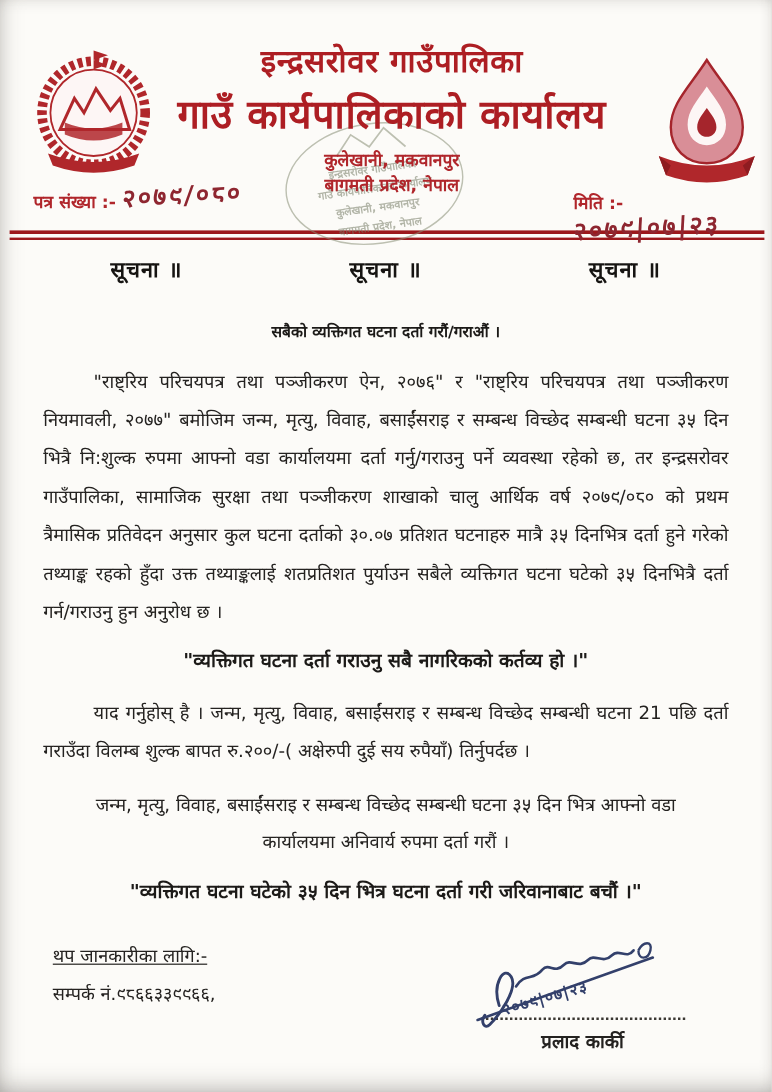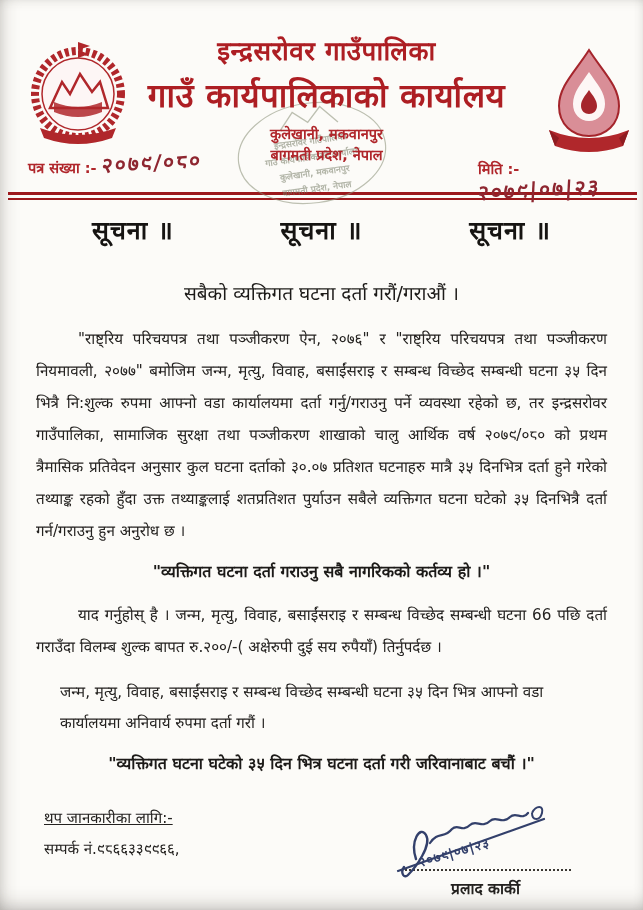--- a/index.html
+++ b/index.html
@@ -28,28 +28,28 @@
   .stamp text{fill:#767c66;font-size:9px;font-weight:bold;}
   .ref-block{position:absolute;left:28px;top:150px;z-index:3;}
   .ref-line{font-size:14.5px;font-weight:bold;color:#b0262b;line-height:1.6;}
   .hand{display:inline-block;font-size:21px;font-weight:bold;color:#8e2630;
         transform:rotate(-3deg) translateY(-3px) skewX(-6deg);letter-spacing:2px;}
   .date-block{position:absolute;left:478px;top:158px;z-index:3;font-size:14.5px;font-weight:bold;color:#b0262b;}
   .rule{position:absolute;left:8px;right:6px;top:192px;height:3px;
         border-top:3px solid #9c181c;border-bottom:2px solid #9c181c;}
   
   .notice-row{display:flex;justify-content:space-between;padding:12px 92px 0 92px;}
-  .notice-item{font-size:25px;font-weight:bold;color:#161412;letter-spacing:1px;}
+  .notice-item{font-size:18px;font-weight:bold;color:#161412;letter-spacing:1px;}
   
-  .headlines{text-align:center;margin-top:30px;font-size:19px;font-weight:normal;line-height:1.85;color:#1c1a18;}
+  .headlines{text-align:center;margin-top:30px;font-size:13px;font-weight:bold;line-height:1.85;color:#1c1a18;}
   
   .body-text{padding:0 36px;}
   .para{font-size:15.2px;line-height:32px;text-align:justify;margin:12px 0 0 0;text-indent:42px;}
   .quote{text-align:center;font-weight:bold;font-size:16px;margin:10px 0 2px 0;line-height:30px;color:#1c1a18;}
-  .para-center{font-size:15.2px;line-height:31px;margin:14px 24px 0 24px;}
+  .para-center{text-align:center;font-size:15.2px;line-height:31px;margin:14px 24px 0 24px;}
   
   .footer{display:flex;justify-content:space-between;align-items:flex-start;padding:22px 40px 0 44px;}
   .contact{font-size:15px;line-height:2.05;}
   .contact-heading{font-weight:normal;text-decoration:underline;}
   .sig-block{width:235px;text-align:center;position:relative;margin-top:-6px;}
   .sig-art{display:block;margin:0 auto;}
   .dotline{border-bottom:2.5px dotted #3a3732;width:170px;margin:-14px auto 4px auto;}
   .sig-name{font-size:15.5px;font-weight:bold;line-height:1.9;}
   .hand-date-svg{fill:#33406b;font-size:13px;font-weight:bold;letter-spacing:1px;}
 </style>
@@ -116,21 +116,21 @@
     <span class="notice-item">सूचना  ॥</span>
   </div>
 
   <div class="headlines">
     <div>सबैको व्यक्तिगत घटना दर्ता गरौं/गराऔं ।</div>
   </div>
 
   <div class="body-text">
     <p class="para">"राष्ट्रिय परिचयपत्र तथा पञ्जीकरण ऐन, २०७६" र "राष्ट्रिय परिचयपत्र तथा पञ्जीकरण नियमावली, २०७७" बमोजिम जन्म, मृत्यु, विवाह, बसाईंसराइ र सम्बन्ध विच्छेद सम्बन्धी घटना ३५ दिन भित्रै नि:शुल्क रुपमा आफ्नो वडा कार्यालयमा दर्ता गर्नु/गराउनु पर्ने व्यवस्था रहेको छ, तर इन्द्रसरोवर गाउँपालिका, सामाजिक सुरक्षा तथा पञ्जीकरण शाखाको चालु आर्थिक वर्ष २०७९/०८० को प्रथम त्रैमासिक प्रतिवेदन अनुसार कुल घटना दर्ताको ३०.०७ प्रतिशत घटनाहरु मात्रै ३५ दिनभित्र दर्ता हुने गरेको तथ्याङ्क रहको हुँदा उक्त तथ्याङ्कलाई शतप्रतिशत पुर्याउन सबैले व्यक्तिगत घटना घटेको ३५ दिनभित्रै दर्ता गर्न/गराउनु हुन अनुरोध छ ।</p>
     <p class="quote">"व्यक्तिगत घटना दर्ता गराउनु सबै नागरिकको कर्तव्य हो ।"</p>
-    <p class="para">याद गर्नुहोस् है । जन्म, मृत्यु, विवाह, बसाईंसराइ र सम्बन्ध विच्छेद सम्बन्धी घटना 66 पछि दर्ता गराउँदा विलम्ब शुल्क बापत रु.२००/-( अक्षेरुपी दुई सय रुपैयाँ) तिर्नुपर्दछ ।</p>
+    <p class="para">याद गर्नुहोस् है । जन्म, मृत्यु, विवाह, बसाईंसराइ र सम्बन्ध विच्छेद सम्बन्धी घटना 21 पछि दर्ता गराउँदा विलम्ब शुल्क बापत रु.२००/-( अक्षेरुपी दुई सय रुपैयाँ) तिर्नुपर्दछ ।</p>
     <p class="para-center">जन्म, मृत्यु, विवाह, बसाईंसराइ र सम्बन्ध विच्छेद सम्बन्धी घटना ३५ दिन भित्र आफ्नो वडा कार्यालयमा अनिवार्य रुपमा दर्ता गरौं ।</p>
     <p class="quote">"व्यक्तिगत घटना घटेको ३५ दिन भित्र घटना दर्ता गरी जरिवानाबाट बचौं ।"</p>
   </div>
 
   <div class="footer">
 
     <div class="contact">
       <div class="contact-heading">थप जानकारीका लागि:-</div>
       <div>सम्पर्क नं.९८६६३३९९६६,</div>
 

